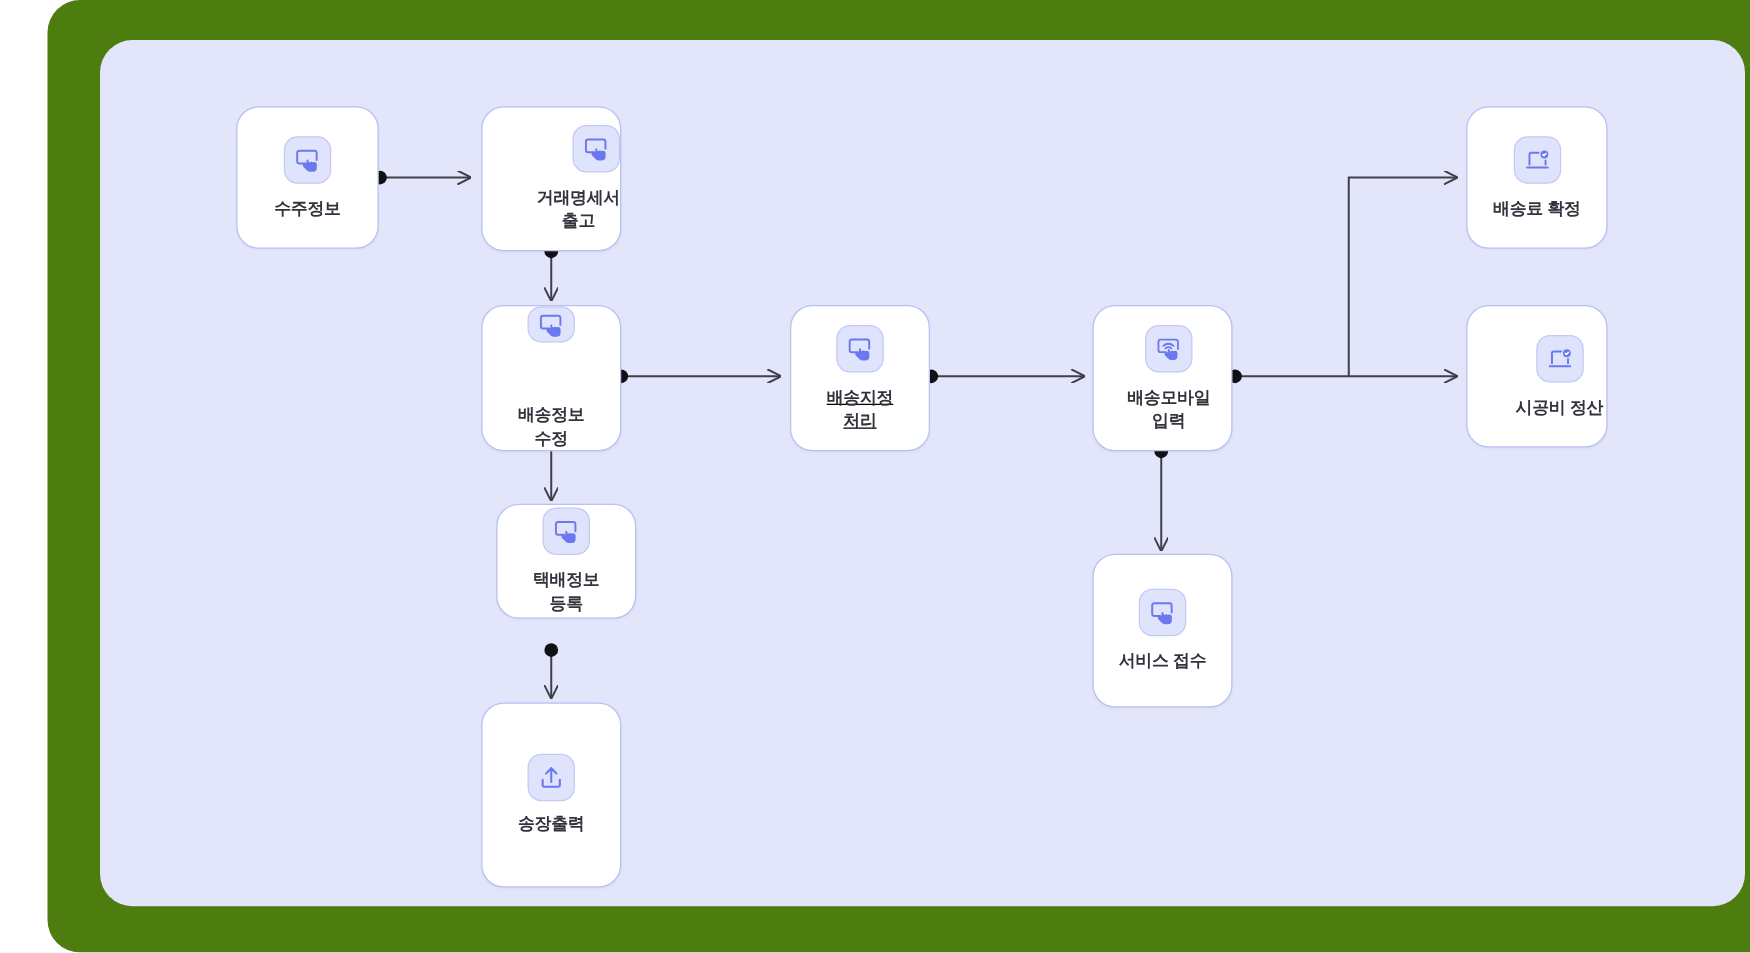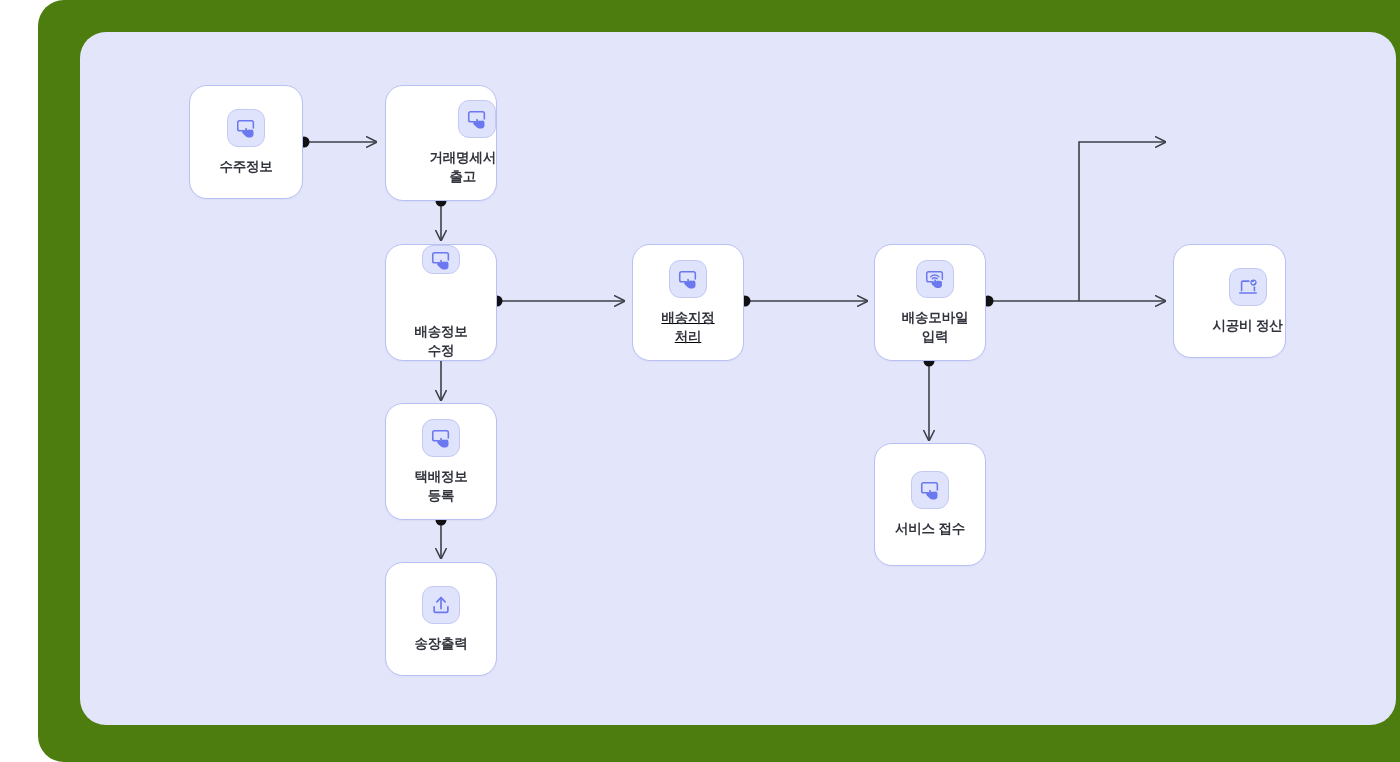--- a/index.html
+++ b/index.html
@@ -133,32 +133,32 @@
     <span class="tile">
       <svg width="22" height="22" viewBox="0 0 24 24" fill="none" stroke="#6b78ef" stroke-width="1.7" stroke-linecap="round" stroke-linejoin="round">
         <path d="M20 12V6a2 2 0 0 0-2-2H5a2 2 0 0 0-2 2v7a2 2 0 0 0 2 2h5"></path>
         <path d="M12 12.5v4.2l-1.3-1a1.2 1.2 0 0 0-1.6 1.8l3.1 3a3 3 0 0 0 2.1.9h2.4a2.6 2.6 0 0 0 2.6-2.6v-2.9a1.4 1.4 0 0 0-2.8 0 1.4 1.4 0 0 0-2.3-1.1" fill="#6b78ef" stroke="#6b78ef"></path>
       </svg>
     </span>
     <span class="label">배송정보
 수정</span>
   </div>
 
-  <div class="node" style="left:347px; top:403px; width:112px; height:117px;">
+  <div class="node" style="left:359px; top:403px; width:112px; height:92px;">
     <span class="tile">
       <svg width="22" height="22" viewBox="0 0 24 24" fill="none" stroke="#6b78ef" stroke-width="1.7" stroke-linecap="round" stroke-linejoin="round">
         <path d="M20 12V6a2 2 0 0 0-2-2H5a2 2 0 0 0-2 2v7a2 2 0 0 0 2 2h5"></path>
         <path d="M12 12.5v4.2l-1.3-1a1.2 1.2 0 0 0-1.6 1.8l3.1 3a3 3 0 0 0 2.1.9h2.4a2.6 2.6 0 0 0 2.6-2.6v-2.9a1.4 1.4 0 0 0-2.8 0 1.4 1.4 0 0 0-2.3-1.1" fill="#6b78ef" stroke="#6b78ef"></path>
       </svg>
     </span>
     <span class="label">택배정보
 등록</span>
   </div>
 
-  <div class="node" style="left:347px; top:562px; width:112px; height:114px;">
+  <div class="node" style="left:347px; top:562px; width:112px; height:148px;font-family:Liberation Mono, monospace;">
     <span class="tile">
       <svg width="22" height="22" viewBox="0 0 24 24" fill="none" stroke="#6b78ef" stroke-width="1.8" stroke-linecap="round" stroke-linejoin="round">
         <path d="M12 16V4"></path>
         <path d="M7.5 8.5 12 4l4.5 4.5"></path>
         <path d="M4.5 14v4.5a1.5 1.5 0 0 0 1.5 1.5h12a1.5 1.5 0 0 0 1.5-1.5V14"></path>
       </svg>
     </span>
     <span class="label">송장출력</span>
   </div>
 
@@ -189,27 +189,39 @@
   <div class="node" style="left:836px; top:443px; width:112px; height:123px;">
     <span class="tile">
       <svg width="22" height="22" viewBox="0 0 24 24" fill="none" stroke="#6b78ef" stroke-width="1.7" stroke-linecap="round" stroke-linejoin="round">
         <path d="M20 12V6a2 2 0 0 0-2-2H5a2 2 0 0 0-2 2v7a2 2 0 0 0 2 2h5"></path>
         <path d="M12 12.5v4.2l-1.3-1a1.2 1.2 0 0 0-1.6 1.8l3.1 3a3 3 0 0 0 2.1.9h2.4a2.6 2.6 0 0 0 2.6-2.6v-2.9a1.4 1.4 0 0 0-2.8 0 1.4 1.4 0 0 0-2.3-1.1" fill="#6b78ef" stroke="#6b78ef"></path>
       </svg>
     </span>
     <span class="label">서비스 접수</span>
   </div>
 
-
-  <div class="node" style="left:1135px; top:244px; width:113px; height:114px;padding-left:36px;">
+  <div class="node" style="left:1135px; top:85px; width:113px; height:114px;">
     <span class="tile">
       <svg width="22" height="22" viewBox="0 0 24 24" fill="none" stroke="#6b78ef" stroke-width="1.7" stroke-linecap="round" stroke-linejoin="round">
         <path d="M5 16V7a1.4 1.4 0 0 1 1.4-1.4H13"></path>
         <path d="M19 12.4V16"></path>
         <path d="M3 18.6h18"></path>
         <circle cx="18" cy="7.2" r="3.4" fill="#6b78ef" stroke="none"></circle>
         <path d="M16.6 7.2 17.6 8.2 19.4 6.3" stroke="#ffffff" stroke-width="1.3"></path>
       </svg>
     </span>
+    <span class="label">배송료 확정</span>
+  </div>
+
+  <div class="node" style="left:1135px; top:244px; width:113px; height:114px;padding-left:36px;">
+    <span class="tile">
+      <svg width="22" height="22" viewBox="0 0 24 24" fill="none" stroke="#6b78ef" stroke-width="1.7" stroke-linecap="round" stroke-linejoin="round">
+        <path d="M5 16V7a1.4 1.4 0 0 1 1.4-1.4H13"></path>
+        <path d="M19 12.4V16"></path>
+        <path d="M3 18.6h18"></path>
+        <circle cx="18" cy="7.2" r="3.4" fill="#6b78ef" stroke="none"></circle>
+        <path d="M16.6 7.2 17.6 8.2 19.4 6.3" stroke="#ffffff" stroke-width="1.3"></path>
+      </svg>
+    </span>
     <span class="label">시공비 정산</span>
   </div>
 
 </div>
 
 </body></html>

